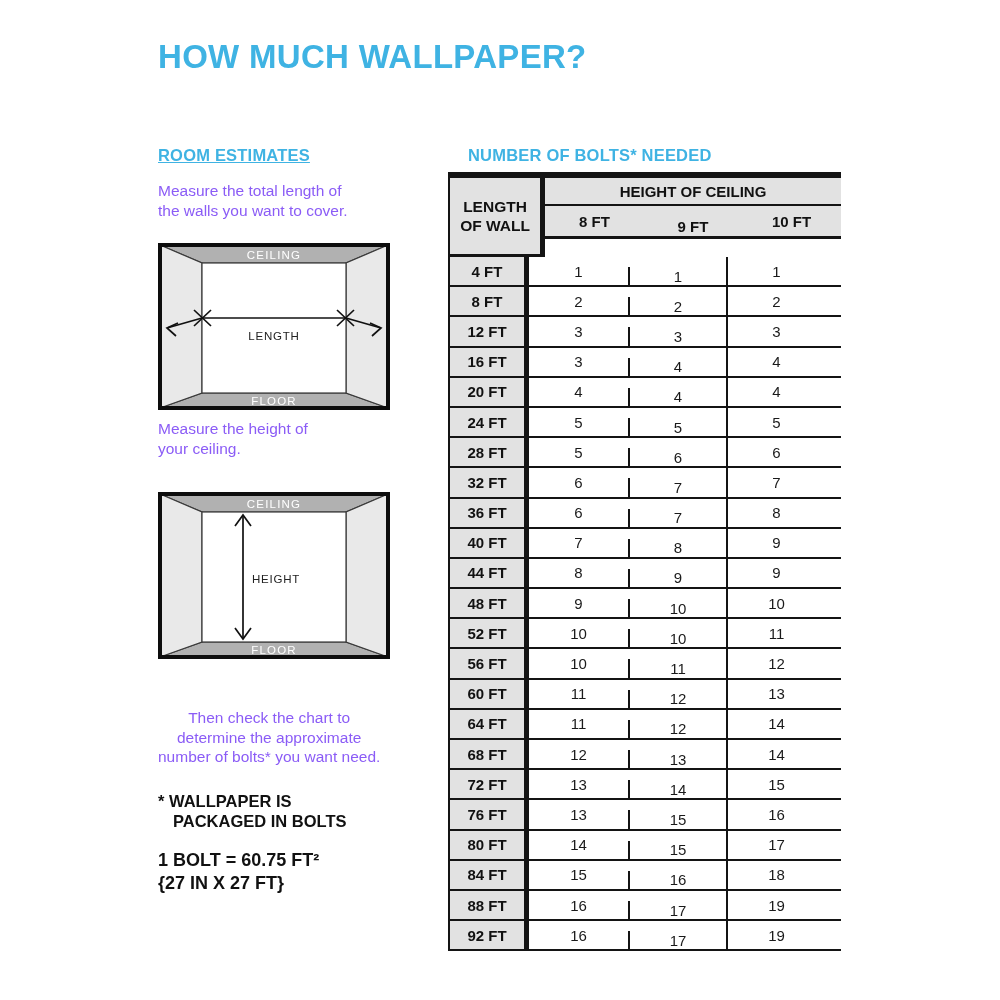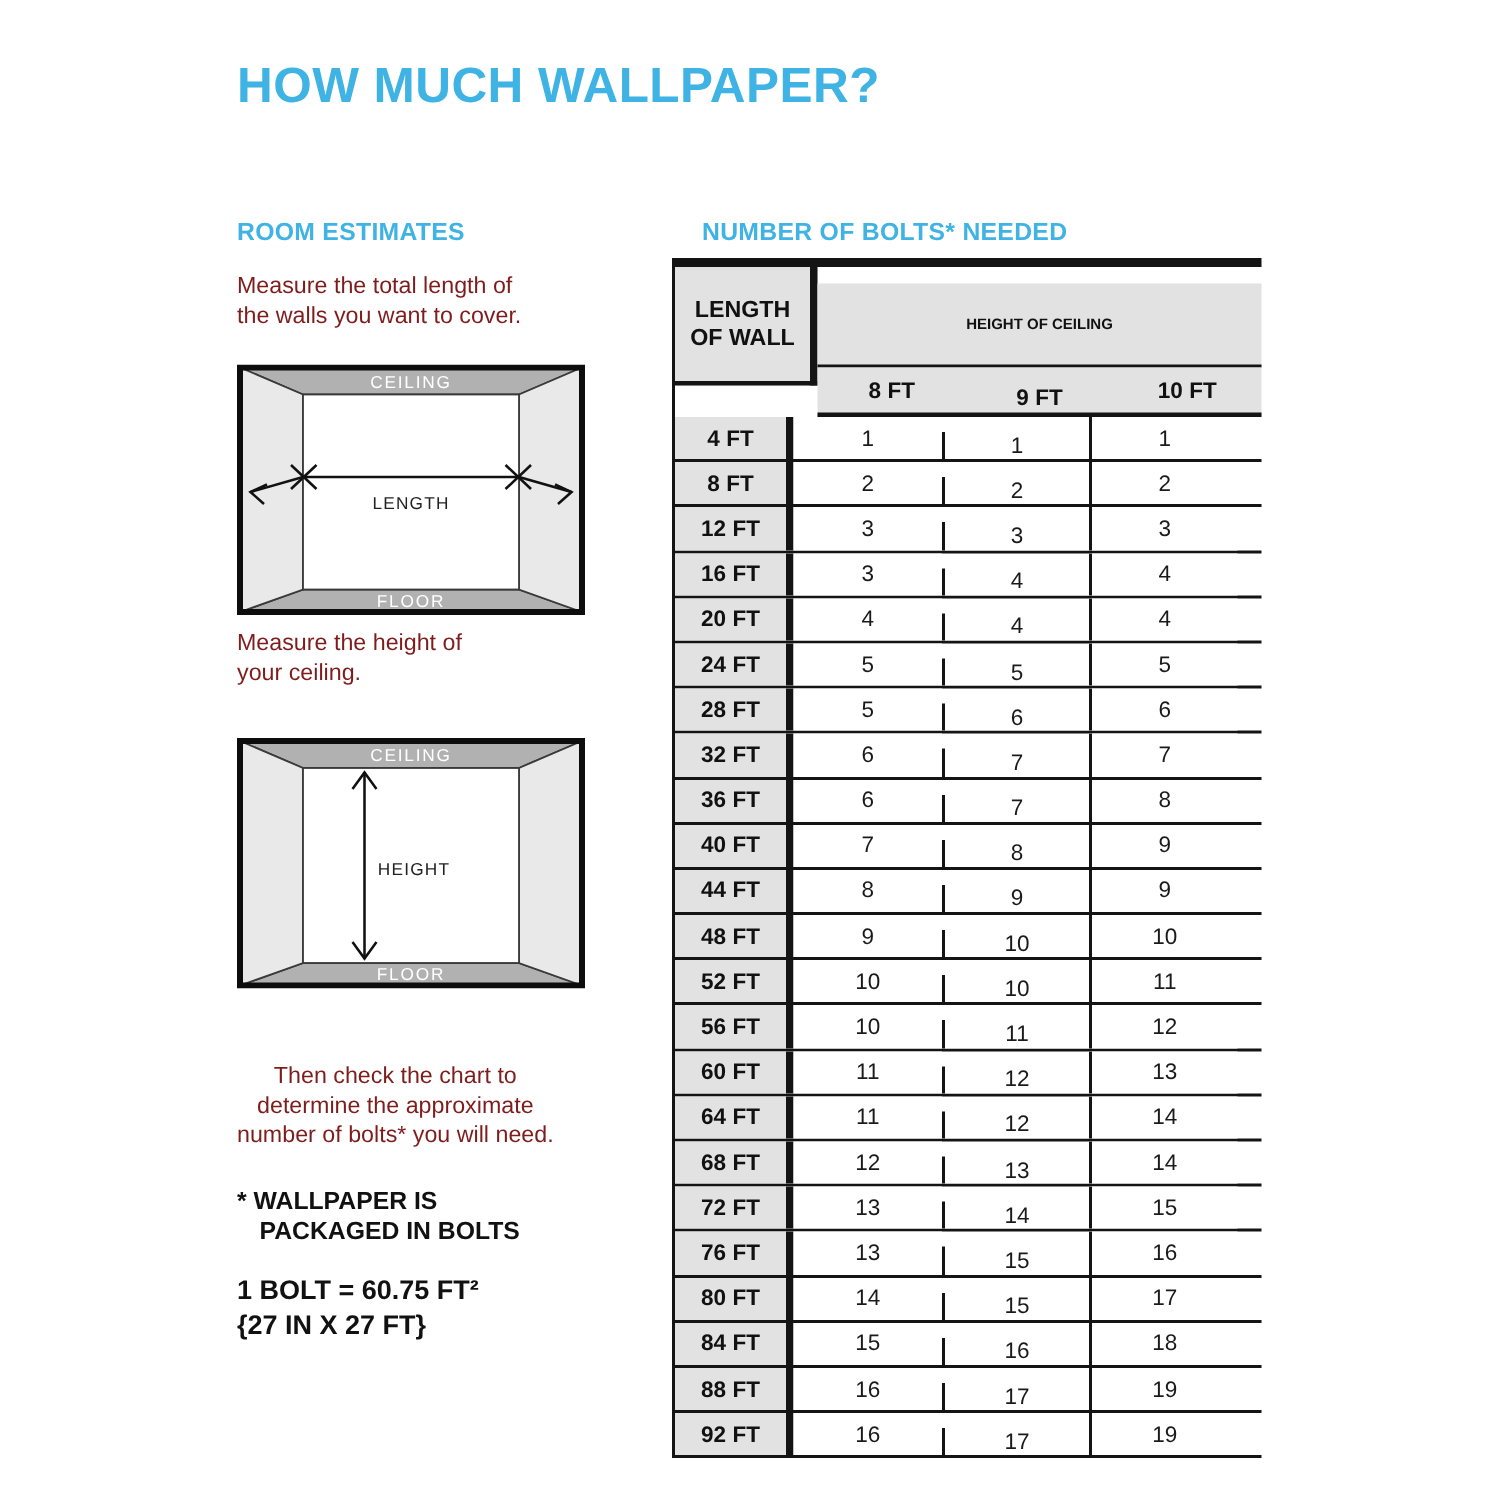--- a/index.html
+++ b/index.html
@@ -11,26 +11,26 @@
   .page-title {
     position:absolute; left:158px; top:38px;
     font-size:33px; font-weight:bold; letter-spacing:0.3px;
     color:var(--accent);
   }
   .section-heading {
     position:absolute; top:146px;
     font-size:16.5px; font-weight:bold; letter-spacing:0.2px;
     color:var(--accent);
   }
-  #room-heading { left:158px; }
+  #room-heading { left:158px;text-decoration:underline; }
   #table-heading { left:468px; width:393px; }
 
   .body-text {
     position:absolute; left:158px;
-    font-size:15.5px; line-height:19.5px; color:#7f1d1d;
+    font-size:15.5px; line-height:19.5px; color:#8b5cf6;
   }
   #step1 { top:181px; }
   #step2 { top:419px; }
   #step3 { top:708px;text-align:center; }
 
   .diagram { position:absolute; left:158px; }
   #diagram1 { top:243px; }
   #diagram2 { top:492px; }
   .diagram text { font-family:"Liberation Sans", sans-serif; }
 
@@ -52,23 +52,23 @@
   }
   .thead { display:flex; }
   .th-col1 {
     width:95px; height:79px; background:var(--cellbg);
     border-right:5px solid var(--line); border-bottom:3px solid var(--line);
     display:flex; flex-direction:column; align-items:center; justify-content:center;
     font-weight:bold; font-size:15.5px; line-height:19px; color:#111;
   }
   .th-right { width:296px; }
   .th-group {
-    height:56px; background:var(--cellbg); border-bottom:2px solid var(--line);
+    height:28px; background:var(--cellbg); border-bottom:2px solid var(--line);
     display:flex; align-items:center; justify-content:center;
-    font-weight:bold; font-size:10px; color:#111;margin-top:11px;
+    font-weight:bold; font-size:15px; color:#111;
   }
   .th-cols {
     height:33px; background:var(--cellbg); border-bottom:3px solid var(--line);
     display:flex;
   }
   .hc {
     display:flex; align-items:center; justify-content:center;
     font-weight:bold; font-size:15px; color:#111;
   }
   .c2 { width:99px; } .c3 { width:98px;margin-top:10px; } .c4 { width:99px; }
@@ -138,21 +138,21 @@
     </g>
     <text x="116" y="15.5" text-anchor="middle" font-size="11.5" letter-spacing="1.2" fill="#ffffff">CEILING</text>
     <text x="116" y="161.5" text-anchor="middle" font-size="11.5" letter-spacing="1.2" fill="#ffffff">FLOOR</text>
     <text x="118" y="91" text-anchor="middle" font-size="11.5" letter-spacing="0.8" fill="#222">HEIGHT</text>
     <rect x="2" y="2" width="228" height="163" fill="none" stroke="#0d0d0d" stroke-width="4"></rect>
   </svg>
 
   <div class="body-text" id="step3">
     <div>Then check the chart to</div>
     <div>determine the approximate</div>
-    <div>number of bolts* you will need.</div>
+    <div>number of bolts* you want need.</div>
   </div>
 
   <div class="footnote">
     <div class="fn1">* WALLPAPER IS</div>
     <div class="fn2">PACKAGED IN BOLTS</div>
   </div>
 
   <div class="bolt-size">
     <div>1 BOLT = 60.75 FT²</div>
     <div>{27 IN X 27 FT}</div>

